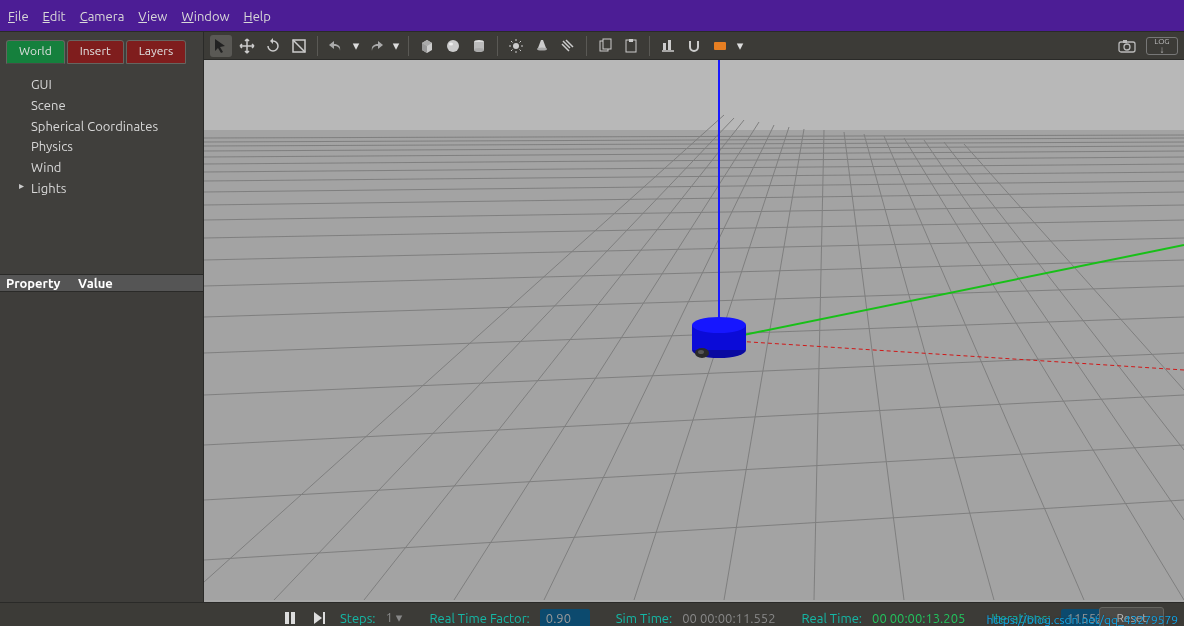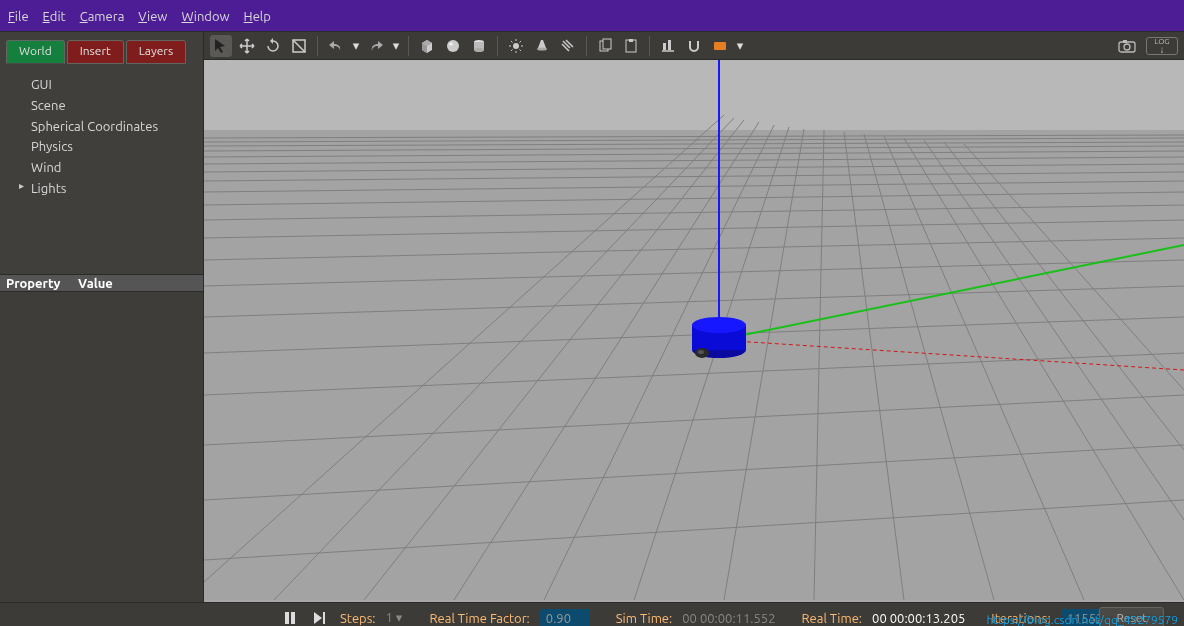--- a/index.html
+++ b/index.html
@@ -31,21 +31,21 @@
 .toolbar { height:28px; background:#3c3b37; display:flex; align-items:center; padding:0 6px; gap:4px; border-bottom:1px solid #2a2a28; justify-content:space-between;}
 .tb-left { display:flex; align-items:center; gap:4px; }
 .tb-right { display:flex; align-items:center; gap:8px; }
 .tbtn { width:22px; height:22px; display:flex; align-items:center; justify-content:center; color:#ddd; border-radius:3px; }
 .tbtn.active { background:#5a5955; }
 .sep { width:1px; height:20px; background:#5a5955; margin:0 3px; }
 .viewport { flex:1; width:980px; height:540px; background:#a8a8a8; position:relative; overflow:hidden; }
 
 
 .status { height:30px; background:#3c3b37; display:flex; align-items:center; padding:0 8px 0 280px; gap:10px; color:#d0d0d0; font-size:12px; border-top:1px solid #2a2a28; position:relative;}
-.status .lbl { color:#fdba74;text-align:right; }
+.status .lbl { color:#14b8a6;text-align:right; }
 .status .val { color:#888; display:inline-block; min-width:18px; }
 .status .box { background:#0c4a6e; padding:2px 6px; border-radius:2px; color:#999; }
 .playbtn { width:20px; height:20px; display:flex; align-items:center; justify-content:center; color:#ddd; }
 .resetbtn { position:absolute; right:20px; top:4px; background:#4a4946; border:1px solid #656560; color:#bbb; padding:3px 16px; border-radius:3px; font-size:12px; }
 .wm { position:absolute; right:6px; bottom:6px; color:#0ea5e9; font-size:12px; pointer-events:none; text-shadow:0 0 2px #333;}
 
 svg { display:block; }
 </style>
 </head>
 <body>
@@ -297,19 +297,19 @@
   <span class="lbl">Steps:</span>
   <span class="val"><span>1</span> ▾</span>
   <span style="width:6px"></span>
   <span class="lbl">Real Time Factor:</span>
   <span class="box" style="min-width:50px">0.90</span>
   <span style="width:6px"></span>
   <span class="lbl">Sim Time:</span>
   <span class="val" style="color:#888">00 00:00:11.552</span>
   <span style="width:6px"></span>
   <span class="lbl">Real Time:</span>
-  <span class="val" style="color:#ffffff">00 00:00:13.205</span>
+  <span class="val" style="color:#22c55e">00 00:00:13.205</span>
   <span style="width:6px"></span>
   <span class="lbl">Iterations:</span>
   <span class="box" style="min-width:60px">11552</span>
   <div class="resetbtn">Reset</div>
   <div class="wm">https://blog.csdn.net/qq_43279579</div>
 </div>
 
 </body></html>

